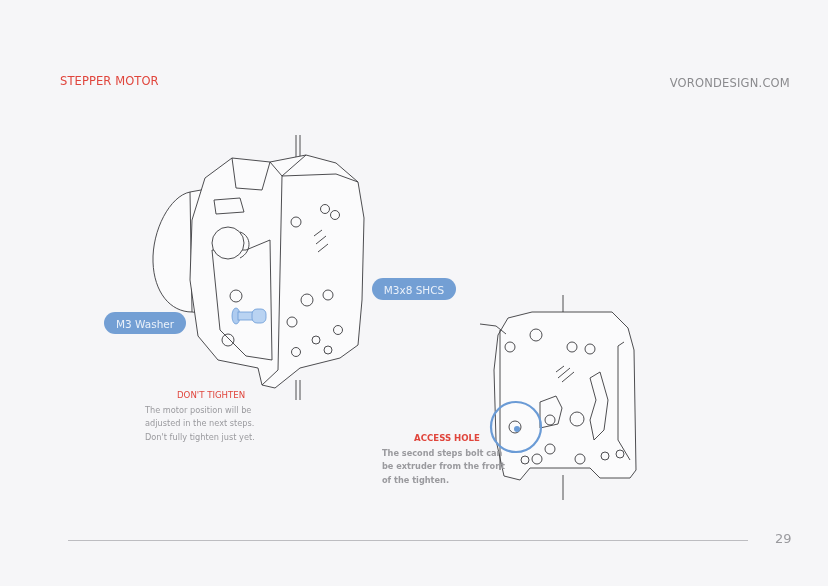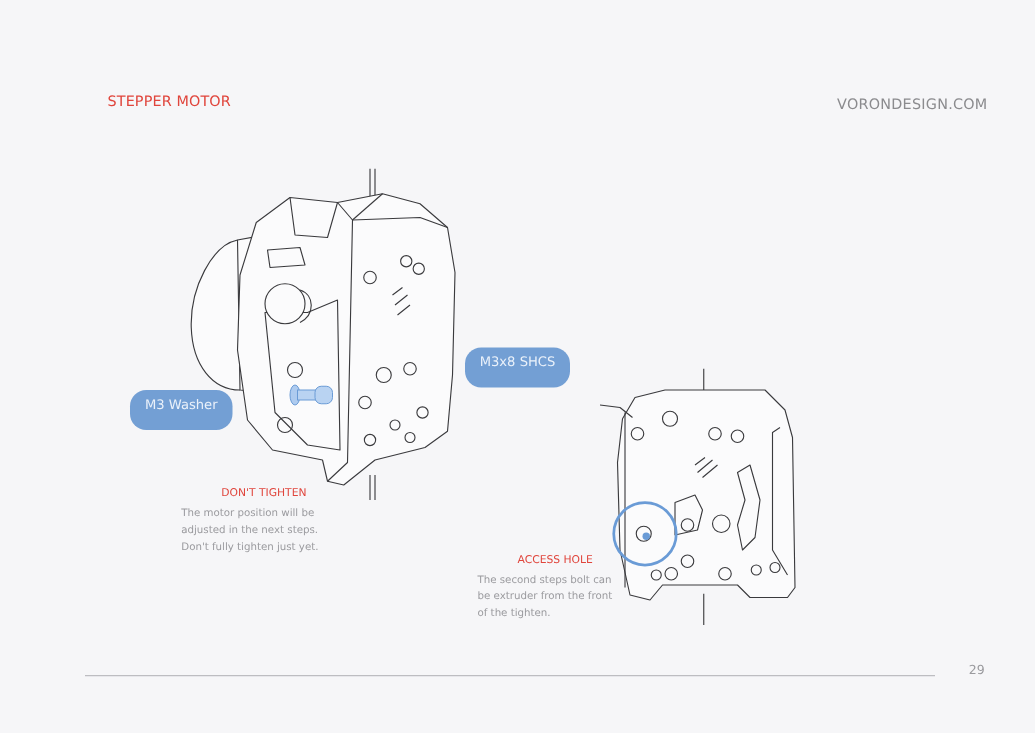--- a/index.html
+++ b/index.html
@@ -3,39 +3,39 @@
   <meta charset="utf-8">
   <style>
     html, body { margin: 0; padding: 0; }
     body {
       width: 828px; height: 586px; position: relative; overflow: hidden;
       background: #f6f6f8;
       font-family: "DejaVu Sans", "Liberation Sans", sans-serif;
     }
     .section-title {
       position: absolute; left: 60px; top: 74px;
-      font-size: 11.5px; color: #e0453c; letter-spacing: 0.1px; margin-left: 26px;
+      font-size: 11.5px; color: #e0453c; letter-spacing: 0.1px;
     }
     .site-url {
       position: absolute; right: 38px; top: 76px;
       font-size: 11.5px; color: #8b8b8e; letter-spacing: 0.2px;
     }
     .pill {
       position: absolute; background: #739fd4; color: #eaf1fa;
       font-size: 10.5px; border-radius: 13px; text-align: center;
-      line-height: 24px; height: 32px;
+      line-height: 24px; height: 22px;
     }
     .note { position: absolute; font-size: 8.2px; line-height: 13.5px; color: #9a9a9e; }
     .note .note-title { color: #e0453c; font-size: 8.6px; margin-bottom: 1px; padding-left: 32px; }
     .footer-line {
       position: absolute; left: 68px; top: 540px; width: 680px; height: 1px;
       background: #bdbdc1;
     }
     .page-number {
-      position: absolute; left: 775px; top: 531px; font-size: 10px; color: #9a9a9e;
+      position: absolute; left: 775px; top: 531px; font-size: 13px; color: #9a9a9e;
     }
     svg.illus { position: absolute; left: 0; top: 0; }
   </style>
 </head>
 <body>
 
 <div class="section-title">STEPPER MOTOR</div>
 <div class="site-url">VORONDESIGN.COM</div>
 
 <svg class="illus" width="828" height="586" viewBox="0 0 828 586">
@@ -113,21 +113,21 @@
 <div class="pill" style="left:104px; top:312px; width:82px;">M3 Washer</div>
 <div class="pill" style="left:372px; top:278px; width:84px;">M3x8 SHCS</div>
 
 <div class="note" style="left:145px; top:389px;">
   <div class="note-title">DON'T TIGHTEN</div>
   <div>The motor position will be</div>
   <div>adjusted in the next steps.</div>
   <div>Don't fully tighten just yet.</div>
 </div>
 
-<div class="note" style="left:382px; top:442px;">
+<div class="note" style="left:382px; top:432px;font-weight:bold;">
   <div class="note-title">ACCESS HOLE</div>
   <div>The second steps bolt can</div>
   <div>be extruder from the front</div>
   <div>of the tighten.</div>
 </div>
 
 <div class="footer-line"></div>
 <div class="page-number">29</div>
 
 </body></html>

